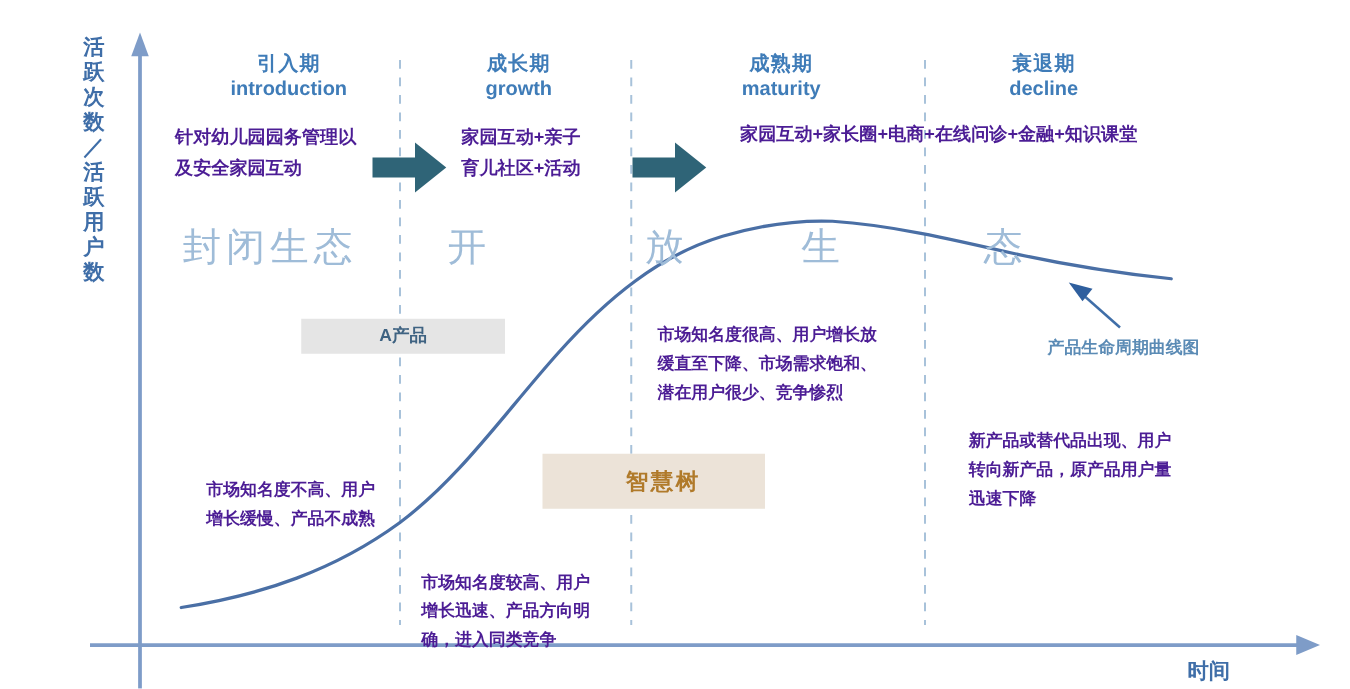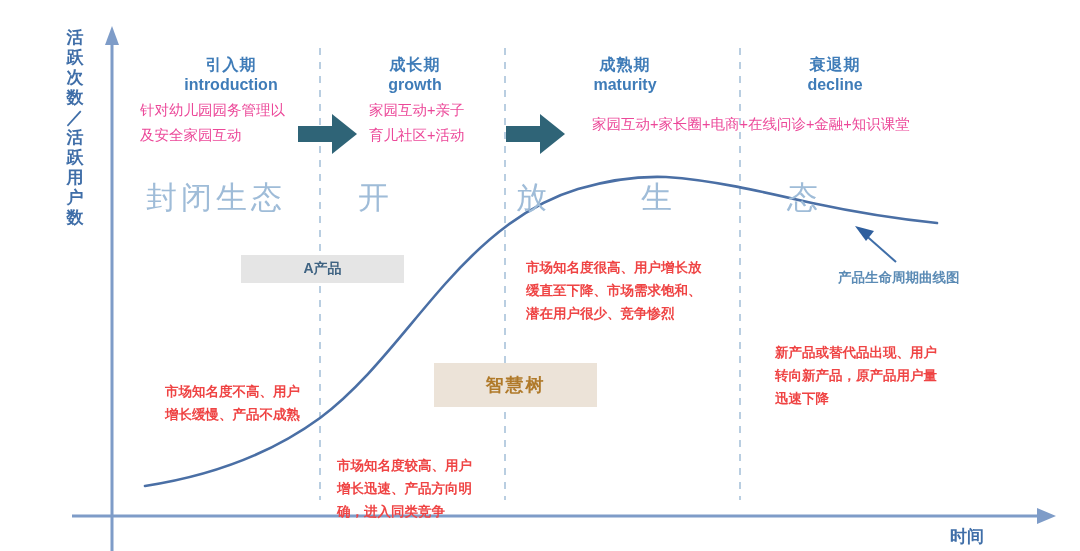--- a/index.html
+++ b/index.html
@@ -51,51 +51,50 @@
     color: #3f6ea8;
     padding-left: 30px;
   }
 
   
   .stage-head {
     text-align: center;
     color: #3f7cb8;
     font-weight: bold;
     line-height: 20px;
-    margin-top: 13px;
   }
   .stage-head .cn {
     display: block;
     font-size: 16px;
     letter-spacing: 1px;
   }
   .stage-head .en {
     display: block;
     font-size: 16px;
   }
 
   
   .stage-feature {
-    color: #ec4899;
+    color: #4c1d95;
     font-size: 14.5px;
     line-height: 25px;
-    font-weight: normal;
+    font-weight: bold;
   }
 
   
   .eco-word {
     color: #9fbcd8;
     font-size: 31px;
     font-weight: normal;
     line-height: 1;
   }
 
   
   .note {
-    color: #ef4444;
+    color: #4c1d95;
     font-size: 13.5px;
     font-weight: bold;
     line-height: 23px;
   }
 
   
   .callout {
     display: flex;
     align-items: center;
     justify-content: center;
@@ -112,20 +111,21 @@
   }
   #callout-b {
     left: 434px;
     top: 363px;
     width: 163px;
     height: 44px;
     background: #ece3d8;
     color: #b07a2a;
     font-size: 18px;
     letter-spacing: 2px;
+    padding-left: 15px;
   }
 
   
   #curve-label {
     left: 838px;
     top: 269px;
     color: #5b8bb5;
     font-size: 13.5px;
     font-weight: bold;
     white-space: nowrap;
@@ -224,21 +224,21 @@
   <div class="abs stage-feature" style="left:140px; top:98px; width:180px;">
     <div>针对幼儿园园务管理以</div>
     <div>及安全家园互动</div>
   </div>
 
   <div class="abs stage-feature" style="left:369px; top:98px; width:150px;">
     <div>家园互动+亲子</div>
     <div>育儿社区+活动</div>
   </div>
 
-  <div class="abs stage-feature" style="left:592px; top:112px; width:420px;">
+  <div class="abs stage-feature" style="left:592px; top:96px; width:420px;">
     <div>家园互动+家长圈+电商+在线问诊+金融+知识课堂</div>
   </div>
 
   <div class="abs eco-word" style="left:146px; top:182px; letter-spacing:4px;">封闭生态</div>
 
   <div class="abs eco-word" style="left:358px; top:182px;">开</div>
 
   <div class="abs eco-word" style="left:516px; top:182px;">放</div>
 
   <div class="abs eco-word" style="left:641px; top:182px;">生</div>

